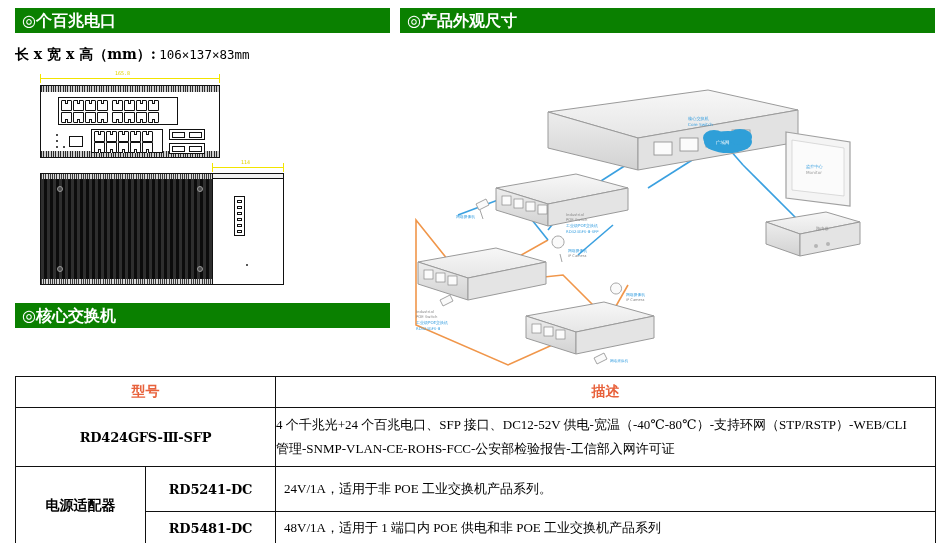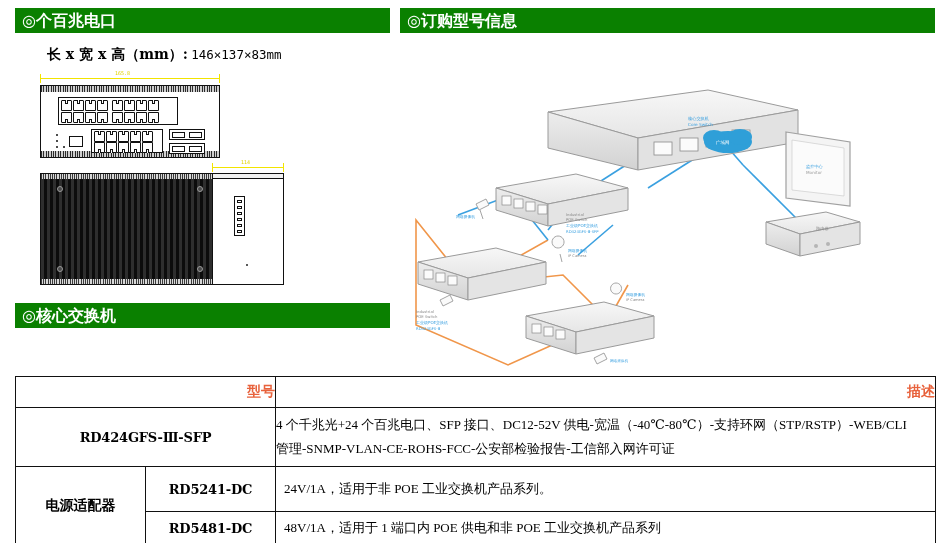--- a/index.html
+++ b/index.html
@@ -16,21 +16,21 @@
     padding-left:7px;box-sizing:border-box;letter-spacing:0px;
     white-space:nowrap;
   }
   #banner-dim{left:15px;top:8px;width:375px;}
   #banner-app{left:400px;top:8px;width:535px;}
   #banner-order{left:15px;top:303px;width:375px;}
 
   .dim-line{
     position:absolute;left:15px;top:46px;font-size:13px;white-space:nowrap;
   }
-  .dim-line b{font-family:"DejaVu Serif","Liberation Serif",serif;font-weight:bold;font-size:14px;margin-left:32px;}
+  .dim-line b{font-family:"DejaVu Serif","Liberation Serif",serif;font-weight:bold;font-size:14px;}
   .dim-val{font-family:"DejaVu Sans Mono","Liberation Mono",monospace;font-size:12.5px;}
 
   
   #drawings{position:absolute;left:15px;top:70px;width:360px;height:225px;}
 
   .dimline-y{position:absolute;background:#f2e400;}
   .dimtxt{position:absolute;color:#e3d400;font-size:5px;font-family:"DejaVu Sans Mono",monospace;}
 
   .front{position:absolute;left:25px;top:15px;width:180px;height:73px;
          border:1.5px solid #111;background:#fff;box-sizing:border-box;}
@@ -67,41 +67,41 @@
   .dot{position:absolute;width:2px;height:2px;background:#222;border-radius:50%;}
 
   
   #appdiagram{position:absolute;left:398px;top:70px;width:548px;height:300px;}
   #appdiagram svg{display:block;}
 
   
   #ordertable{position:absolute;left:15px;top:376px;width:920px;
      border-collapse:collapse;table-layout:fixed;}
   #ordertable td,#ordertable th{border:1px solid #111;padding:0;vertical-align:middle;}
-  .th-cell{height:30px;text-align:right;color:#e8623c;font-weight:bold;font-size:14px;
+  .th-cell{height:30px;text-align:center;color:#e8623c;font-weight:bold;font-size:14px;
      font-family:"DejaVu Serif","Liberation Serif",serif;}
   .model-cell{text-align:center;font-weight:bold;font-size:13px;
      font-family:"DejaVu Serif","Liberation Serif",serif;letter-spacing:-0.2px;}
   .group-cell{text-align:center;color:#000000;font-weight:bold;font-size:14px;
      font-family:"DejaVu Serif","Liberation Serif",serif;}
   .desc-cell{padding:6px 8px;font-size:13px;line-height:1.85;}
   .desc-cell .l{display:block;white-space:nowrap;}
 </style>
 </head>
 <body>
 
 <div class="banner" id="banner-dim">◎个百兆电口</div>
 
-<div class="banner" id="banner-app">◎订购型号信息</div>
+<div class="banner" id="banner-app">◎产品外观尺寸</div>
 
 <div class="banner" id="banner-order">◎核心交换机</div>
 
 <div class="dim-line">
   <b>长 x 宽 x 高（mm）:</b>
-  <span class="dim-val">146×137×83mm</span>
+  <span class="dim-val">106×137×83mm</span>
 </div>
 
 <div id="drawings">
 
   <div class="dimline-y" style="left:25px;top:8px;width:180px;height:1px;"></div>
   <div class="dimline-y" style="left:25px;top:4px;width:1px;height:9px;"></div>
   <div class="dimline-y" style="left:204px;top:4px;width:1px;height:9px;"></div>
   <div class="dimtxt" style="left:100px;top:0px;">165.8</div>
 
   <div class="front">

